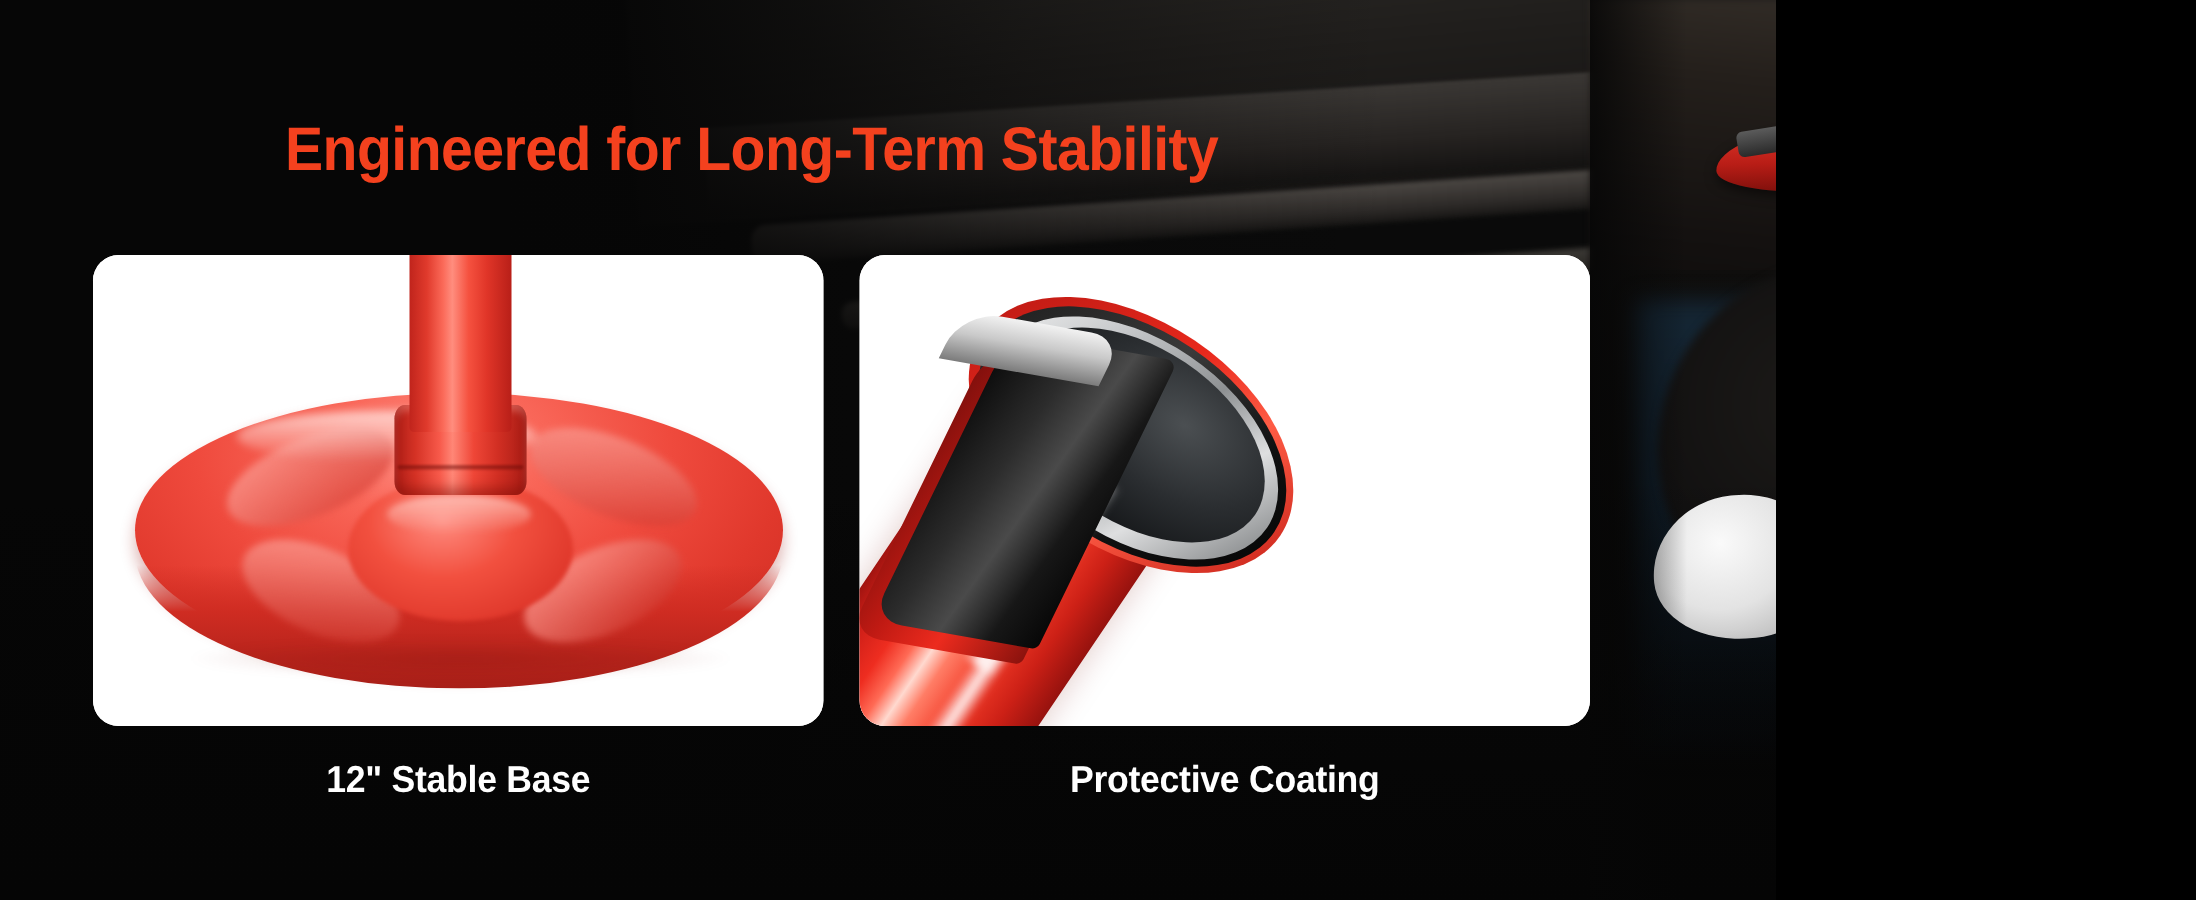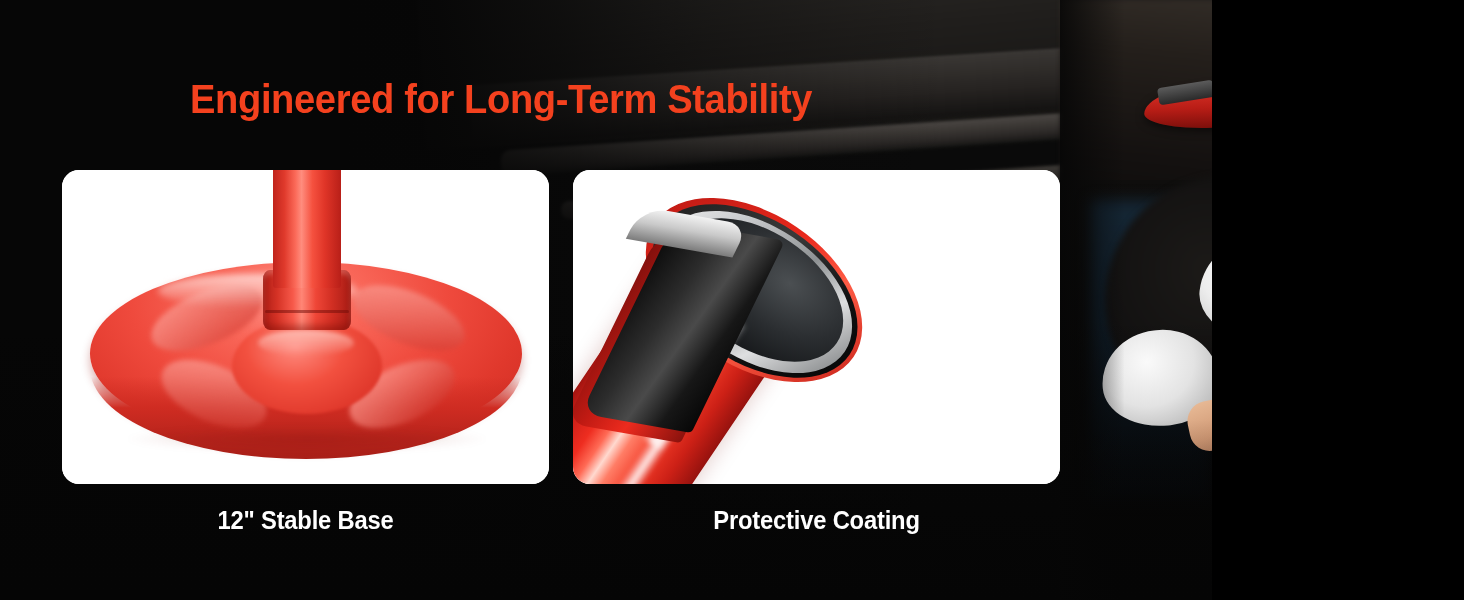--- a/index.html
+++ b/index.html
@@ -10,21 +10,20 @@
   body {
     font-family: "Liberation Sans", sans-serif;
   }
 
   .banner {
     position: relative;
     width: 1184px;
     height: 600px;
     overflow: hidden;
     background: #090909;
-    padding-left: 28px;
   }
 
   
   .bg-photo {
     position: absolute;
     inset: 0;
     background: #0a0a0a;
   }
   
   .bg-chassis-a {

